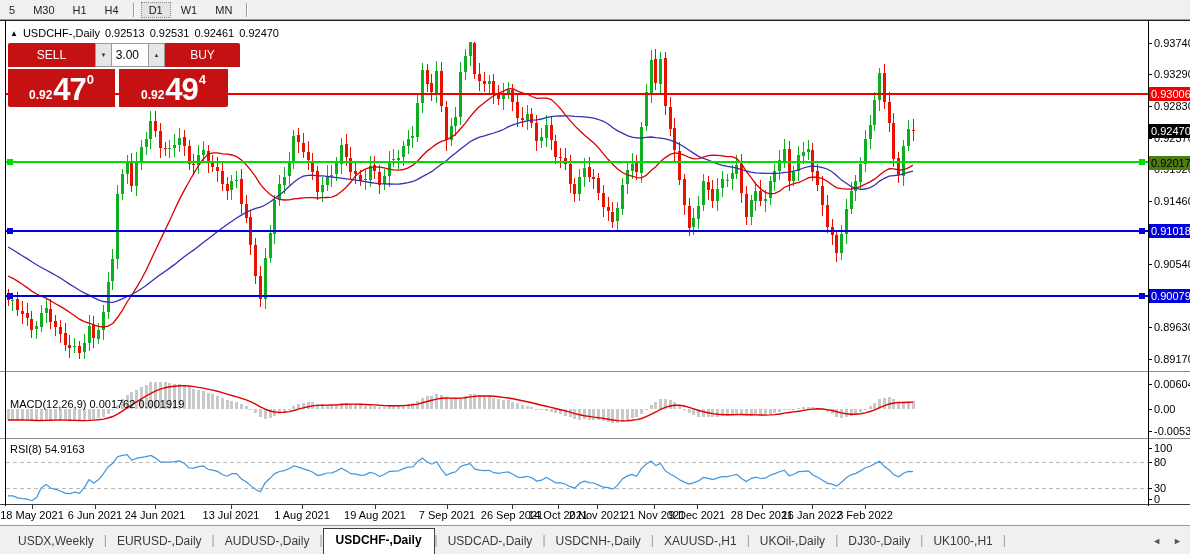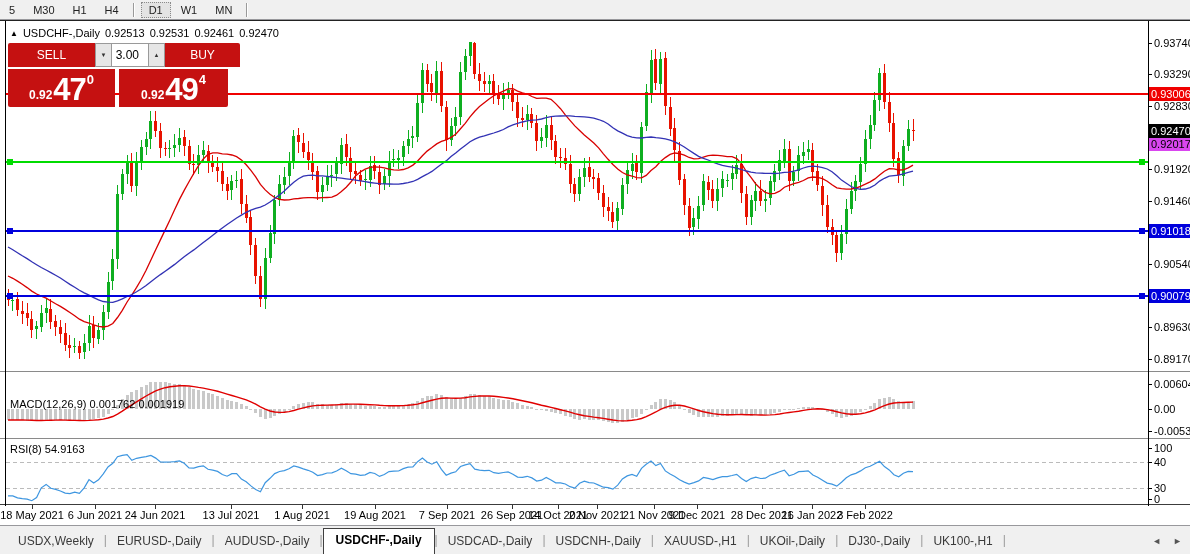--- a/index.html
+++ b/index.html
@@ -727,40 +727,40 @@
       <div class="ptick" style="top: 243px;">0.90540</div>
       <div class="pdash" style="top: 306px;"></div>
       <div class="ptick" style="top: 306px;">0.89630</div>
       <div class="pdash" style="top: 338px;"></div>
       <div class="ptick" style="top: 338px;">0.89170</div>
       <div class="hl" style="top: 72px; background: rgb(240, 0, 0);"></div>
       <div class="pbadge" style="top: 73px; background: rgb(240, 0, 0); color: rgb(255, 255, 255);">0.93006</div>
       <div class="hl" style="top: 140px; background: rgb(0, 220, 0);"></div>
       <div class="hdl" style="left: 7px; top: 138px; background: rgb(0, 220, 0);"></div>
       <div class="hdl" style="left: 1139px; top: 138px; background: rgb(0, 220, 0);"></div>
-      <div class="pbadge" style="top: 123px; background: #d946ef; color: rgb(0, 0, 0);">0.92017</div>
+      <div class="pbadge" style="top: 142px; background: #4d7c0f; color: rgb(0, 0, 0);">0.92017</div>
       <div class="hl" style="top: 209px; background: rgb(0, 0, 220);"></div>
       <div class="hdl" style="left: 7px; top: 207px; background: rgb(0, 0, 220);"></div>
       <div class="hdl" style="left: 1139px; top: 207px; background: rgb(0, 0, 220);"></div>
       <div class="pbadge" style="top: 210px; background: rgb(0, 0, 220); color: rgb(255, 255, 255);">0.91018</div>
       <div class="hl" style="top: 274px; background: rgb(0, 0, 220);"></div>
       <div class="hdl" style="left: 7px; top: 272px; background: rgb(0, 0, 220);"></div>
       <div class="hdl" style="left: 1139px; top: 272px; background: rgb(0, 0, 220);"></div>
       <div class="pbadge" style="top: 275px; background: rgb(0, 0, 220); color: rgb(255, 255, 255);">0.90079</div>
       <div class="pbadge" style="top: 110px; background: rgb(0, 0, 0); color: rgb(255, 255, 255);">0.92470</div>
       <div class="pdash" style="top: 363px;"></div>
       <div class="ptick" style="top: 363px;">0.006045</div>
       <div class="pdash" style="top: 388px;"></div>
       <div class="ptick" style="top: 388px;">0.00</div>
       <div class="pdash" style="top: 410px;"></div>
       <div class="ptick" style="top: 410px;">-0.00538</div>
       <div class="pdash" style="top: 427px;"></div>
       <div class="ptick" style="top: 427px;">100</div>
       <div class="pdash" style="top: 441px;"></div>
-      <div class="ptick" style="top: 441px;">40</div>
+      <div class="ptick" style="top: 441px;">80</div>
       <div class="pdash" style="top: 467px;"></div>
       <div class="ptick" style="top: 467px;">30</div>
       <div class="pdash" style="top: 478px;"></div>
       <div class="ptick" style="top: 478px;">0</div>
       <div class="datetick" style="left: 32px;"></div>
       <div class="datelbl" style="left: 32px;">18 May 2021</div>
       <div class="datetick" style="left: 95px;"></div>
       <div class="datelbl" style="left: 95px;">6 Jun 2021</div>
       <div class="datetick" style="left: 155px;"></div>
       <div class="datelbl" style="left: 155px;">24 Jun 2021</div>

